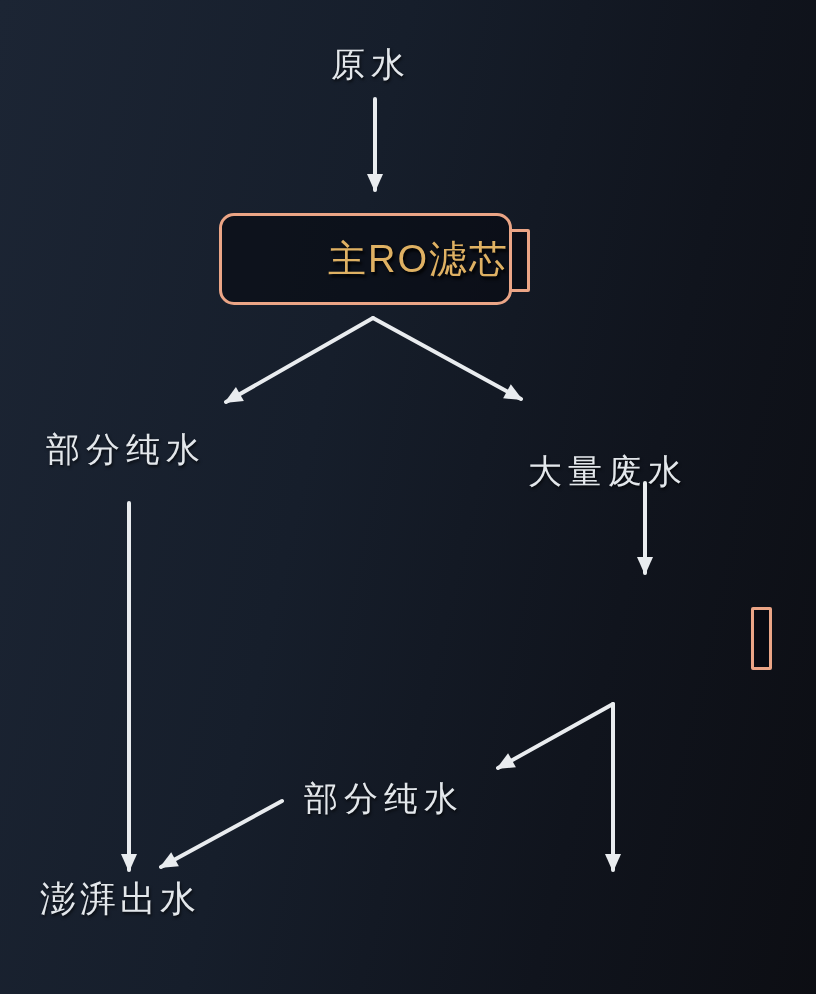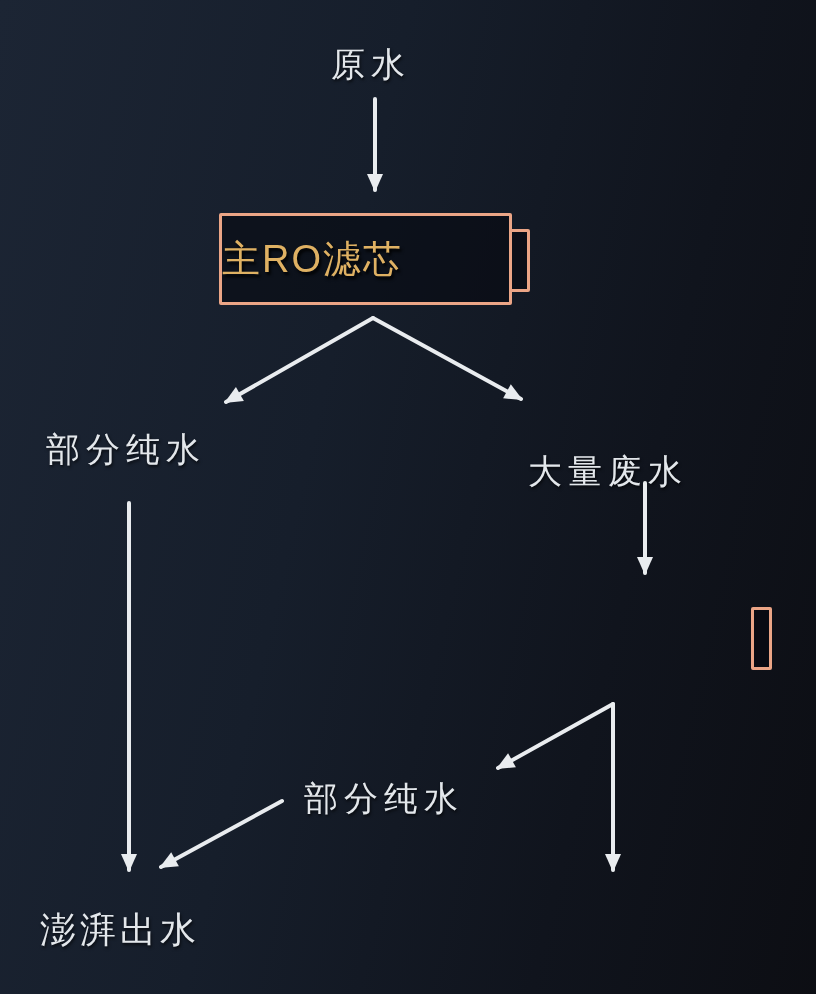--- a/index.html
+++ b/index.html
@@ -10,23 +10,23 @@
     padding-left:40px;
   }
   .label {
     position:absolute; transform:translateX(-50%);
     color:#e3e7eb; font-size:34px; letter-spacing:6px; white-space:nowrap;
     text-shadow:1px 2px 3px rgba(0,0,0,.65);
   }
   .label.big { font-size:36px; letter-spacing:4px; }
   .filter-box {
     position:absolute; width:293px; height:92px; box-sizing:border-box;
-    border:3px solid #eba586; border-radius:2px;
+    border:3px solid #eba586; border-radius:15px;
     background:rgba(5,8,14,.55);
-    display:flex; align-items:center; justify-content:flex-start;
+    display:flex; align-items:center; justify-content:flex-end;
     color:#dfb163; font-size:38px; letter-spacing:2px; white-space:nowrap;
     text-shadow:2px 3px 3px rgba(0,0,0,.9);
   }
   .filter-tab {
     position:absolute; width:21px; height:63px; box-sizing:border-box;
     border:3px solid #eba586; border-radius:2px;
     background:rgba(5,8,14,.55);
   }
   svg.arrows { position:absolute; left:0; top:0; pointer-events:none; }
   .flow-line { stroke:#e9ecef; stroke-width:4; stroke-linecap:round; fill:none; }
@@ -60,16 +60,16 @@
   <div class="filter-tab" style="left:509px; top:229px;"></div>
 
   <div class="label" style="left:126px; top:427px;">部分纯水</div>
 
   <div class="label" style="left:608px; top:425px;margin-top:24px;">大量废水</div>
 
   <div class="filter-tab" style="left:751px; top:607px;"></div>
 
   <div class="label" style="left:384px; top:776px;">部分纯水</div>
 
-  <div class="label big" style="left:120px; top:906px;">澎湃出水</div>
+  <div class="label big" style="left:120px; top:875px;">澎湃出水</div>
 
 
 </div>
 
 </body></html>

